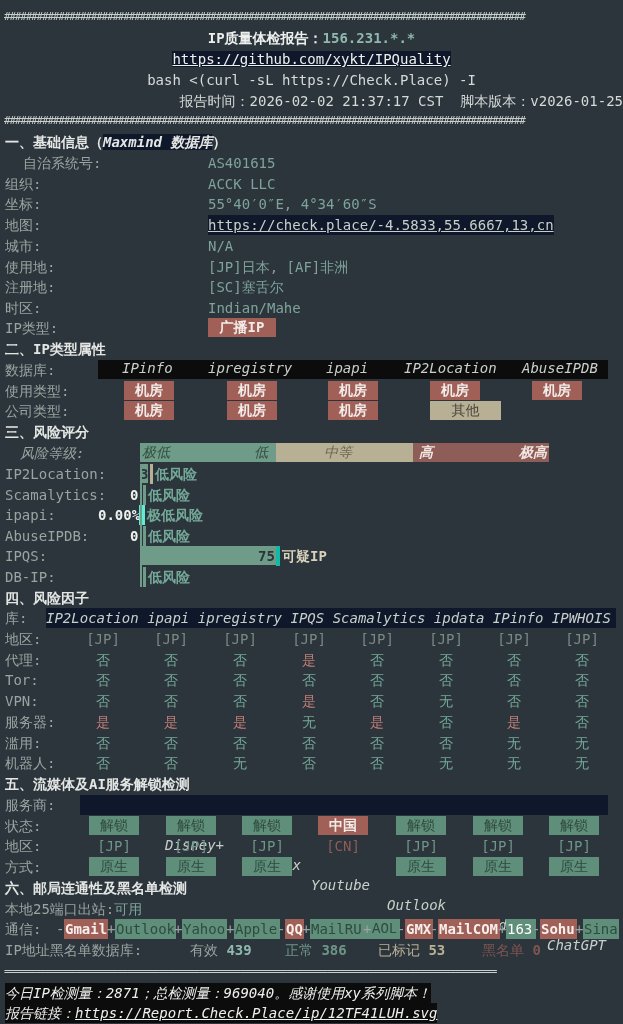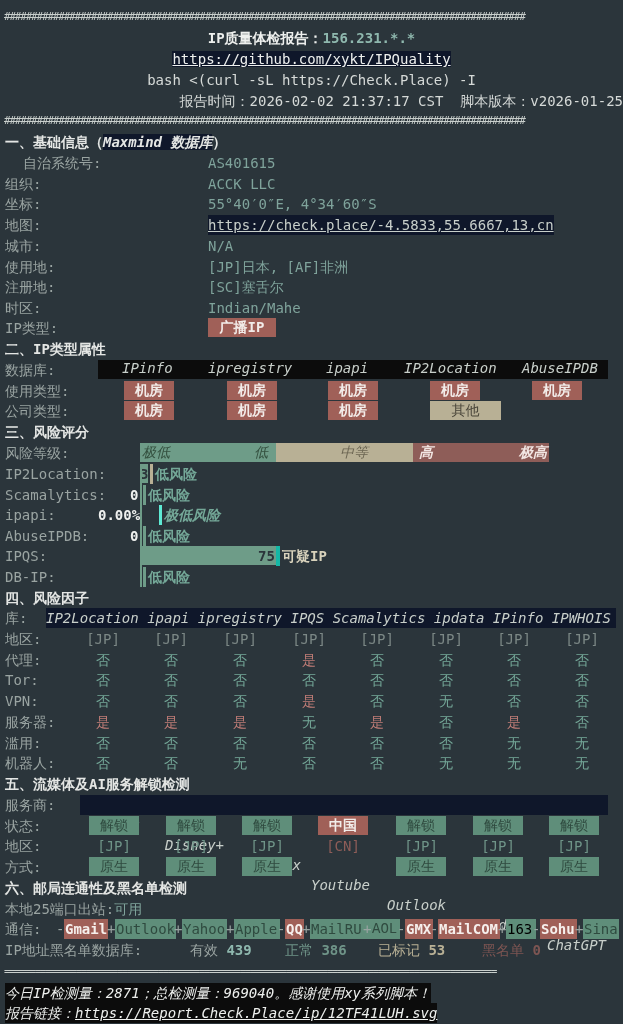--- a/index.html
+++ b/index.html
@@ -85,45 +85,45 @@
 <div class="tag red" style="top:381px;left:328px;width:50px;">机房</div>
 <div class="tag red" style="top:381px;left:430px;width:50px;">机房</div>
 <div class="tag red" style="top:381px;left:532px;width:50px;">机房</div>
 <div class="line label" style="top:401px;left:5px;">公司类型:</div>
 <div class="tag red" style="top:401px;left:124px;width:50px;">机房</div>
 <div class="tag red" style="top:401px;left:227px;width:50px;">机房</div>
 <div class="tag red" style="top:401px;left:328px;width:50px;">机房</div>
 <div class="tag tan" style="top:401px;left:430px;width:71px;font-weight:normal;">其他</div>
 
 <div class="line sec" style="top:422px;">三、风险评分</div>
-<div class="line label" style="top:443px;left:5px;">风险等级:</div>
+<div class="line label" style="top:443px;left:20px;font-style:italic;">风险等级:</div>
 <div class="riskbar-seg" style="top:443px;left:140px;width:136px;background:#6e9c88;color:#34503f;">
   <span style="position:absolute;left:2px;">极低</span>
   <span style="position:absolute;right:8px;">低</span>
 </div>
 <div class="riskbar-seg" style="top:443px;left:276px;width:137px;background:#b8b095;color:#6b6552;">
-  <span style="position:absolute;left:64px;">中等</span>
+  <span style="position:absolute;left:48px;">中等</span>
 </div>
 <div class="riskbar-seg" style="top:443px;left:413px;width:136px;background:#8e5d58;color:#f2e6e3;font-weight:bold;">
   <span style="position:absolute;left:6px;">高</span>
   <span style="position:absolute;right:2px;">极高</span>
 </div>
 
 <div class="rowlabel line" style="top:464px;">IP2Location:</div>
 <div class="bar" style="top:464px;left:140px;width:8px;"></div>
 <div class="line" style="top:464px;left:140px;color:#2b353b;font-weight:bold;">3</div>
 <div class="line greenv bold" style="top:464px;left:150px;border-left:3px solid #b8b095;padding-left:2px;">低风险</div>
 
 <div class="rowlabel line" style="top:485px;">Scamalytics:</div>
 <div class="line white bold" style="top:485px;left:130px;">0</div>
 <div class="line greenv bold" style="top:485px;left:143px;border-left:3px solid #6e9c88;padding-left:2px;">低风险</div>
 
 <div class="rowlabel line" style="top:505px;">ipapi:</div>
 <div class="line white bold" style="top:505px;left:98px;">0.00%</div>
-<div class="line greenv bold" style="top:505px;left:159px;border-left:3px solid #5eead4;padding-left:2px;font-style:italic;">极低风险</div>
+<div class="line greenv bold" style="top:505px;left:139px;border-left:6px solid #5eead4;padding-left:2px;">极低风险</div>
 
 <div class="rowlabel line" style="top:526px;">AbuseIPDB:</div>
 <div class="line white bold" style="top:526px;left:130px;">0</div>
 <div class="line greenv bold" style="top:526px;left:143px;border-left:3px solid #6e9c88;padding-left:2px;">低风险</div>
 
 <div class="rowlabel line" style="top:546px;">IPQS:</div>
 <div class="bar" style="top:546px;left:140px;width:136px;"></div>
 <div class="line bold" style="top:546px;left:258px;color:#2b353b;">75</div>
 <div class="line bold" style="top:546px;left:276px;border-left:4px solid #14b8a6;padding-left:2px;color:#d8d2bc;">可疑IP</div>
 
@@ -253,21 +253,21 @@
     <div class="mail red" style="top: 919px; left: 285px; min-width: 17px; font-weight: bold; color: rgb(246, 239, 236);">QQ</div>
     <div class="sep line" style="top: 919px; left: 277px;">-</div>
     <div class="mail green" style="top: 919px; left: 310px; min-width: 59px; font-weight: normal; color: rgb(47, 74, 63);">MailRU</div>
     <div class="sep line" style="top: 919px; left: 302px;">+</div>
     <div class="mail green" style="top: 919px; left: 371px; min-width: 27px; font-weight: normal; color: rgb(47, 74, 63); font-family: Liberation Mono, monospace;">AOL</div>
     <div class="sep line" style="top: 919px; left: 363px;">+</div>
     <div class="mail red" style="top: 919px; left: 405px; min-width: 26px; font-weight: bold; color: rgb(246, 239, 236);">GMX</div>
     <div class="sep line" style="top: 919px; left: 397px;">-</div>
     <div class="mail red" style="top: 919px; left: 438px; min-width: 60px; font-weight: bold; color: rgb(246, 239, 236);">MailCOM</div>
     <div class="sep line" style="top: 919px; left: 430px;">-</div>
-    <div class="mail green" style="top: 919px; left: 506px; min-width: 28px; font-weight: normal; color: #000000;">163</div>
+    <div class="mail green" style="top: 919px; left: 506px; min-width: 28px; font-weight: normal; color: #ffffff;">163</div>
     <div class="sep line" style="top: 919px; left: 498px;">+</div>
     <div class="mail red" style="top: 919px; left: 540px; min-width: 35px; font-weight: bold; color: rgb(246, 239, 236);">Sohu</div>
     <div class="sep line" style="top: 919px; left: 532px;">-</div>
     <div class="mail green" style="top: 919px; left: 583px; min-width: 32px; font-weight: normal; color: rgb(47, 74, 63);">Sina</div>
     <div class="sep line" style="top: 919px; left: 575px;">+</div>
   </div>
 
 <div class="line label" style="top:940px;left:5px;">IP地址黑名单数据库:</div>
 <div class="line" style="top:940px;left:190px;color:#9aa4a2;"><span>有效</span> <span class="bold" style="color:#8fb8ae;">439</span></div>
 <div class="line" style="top:940px;left:285px;color:#6f9488;"><span>正常</span> <span class="bold">386</span></div>

